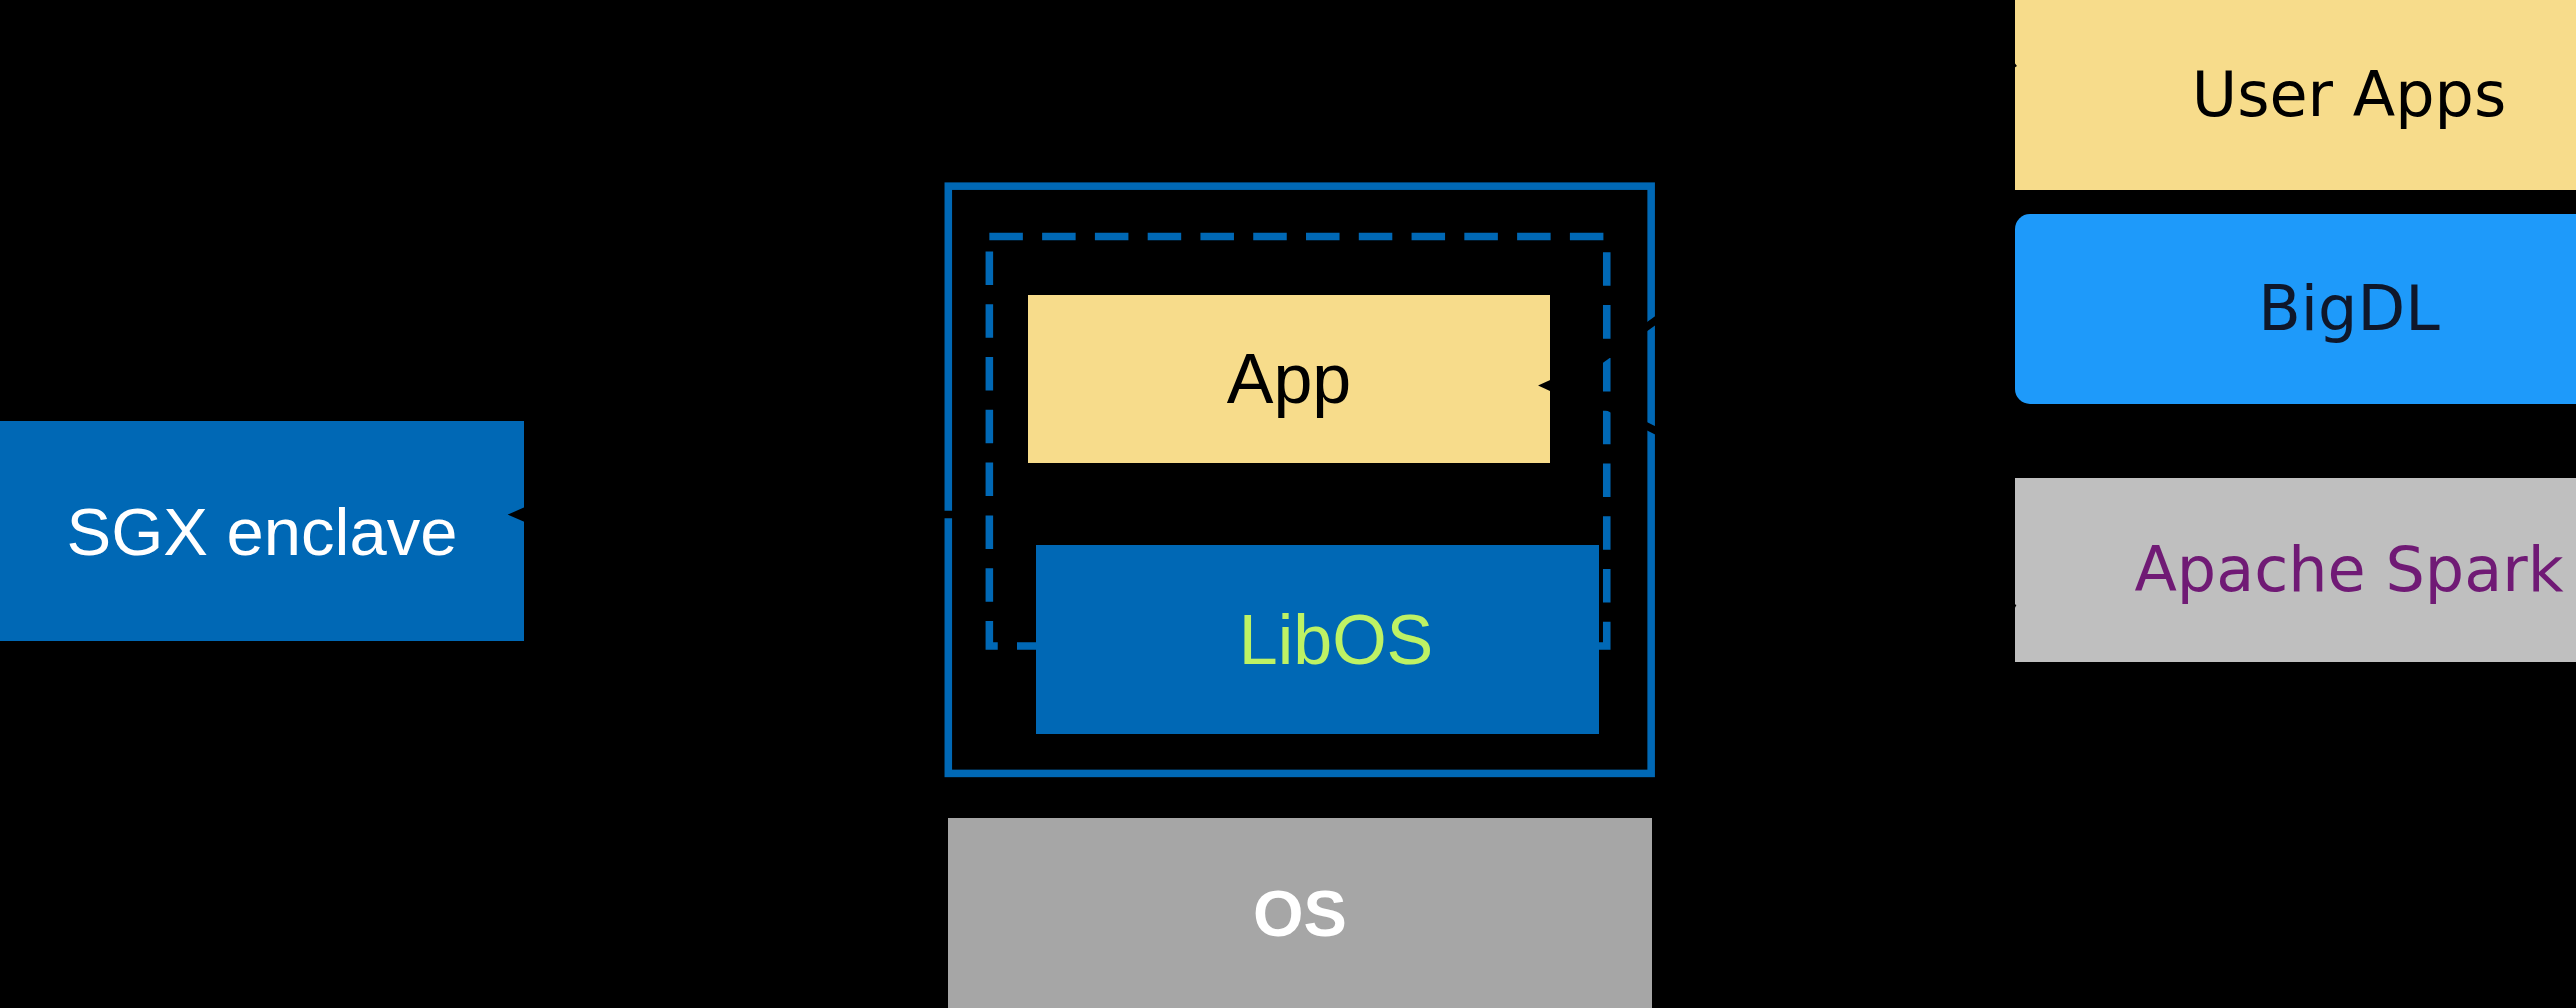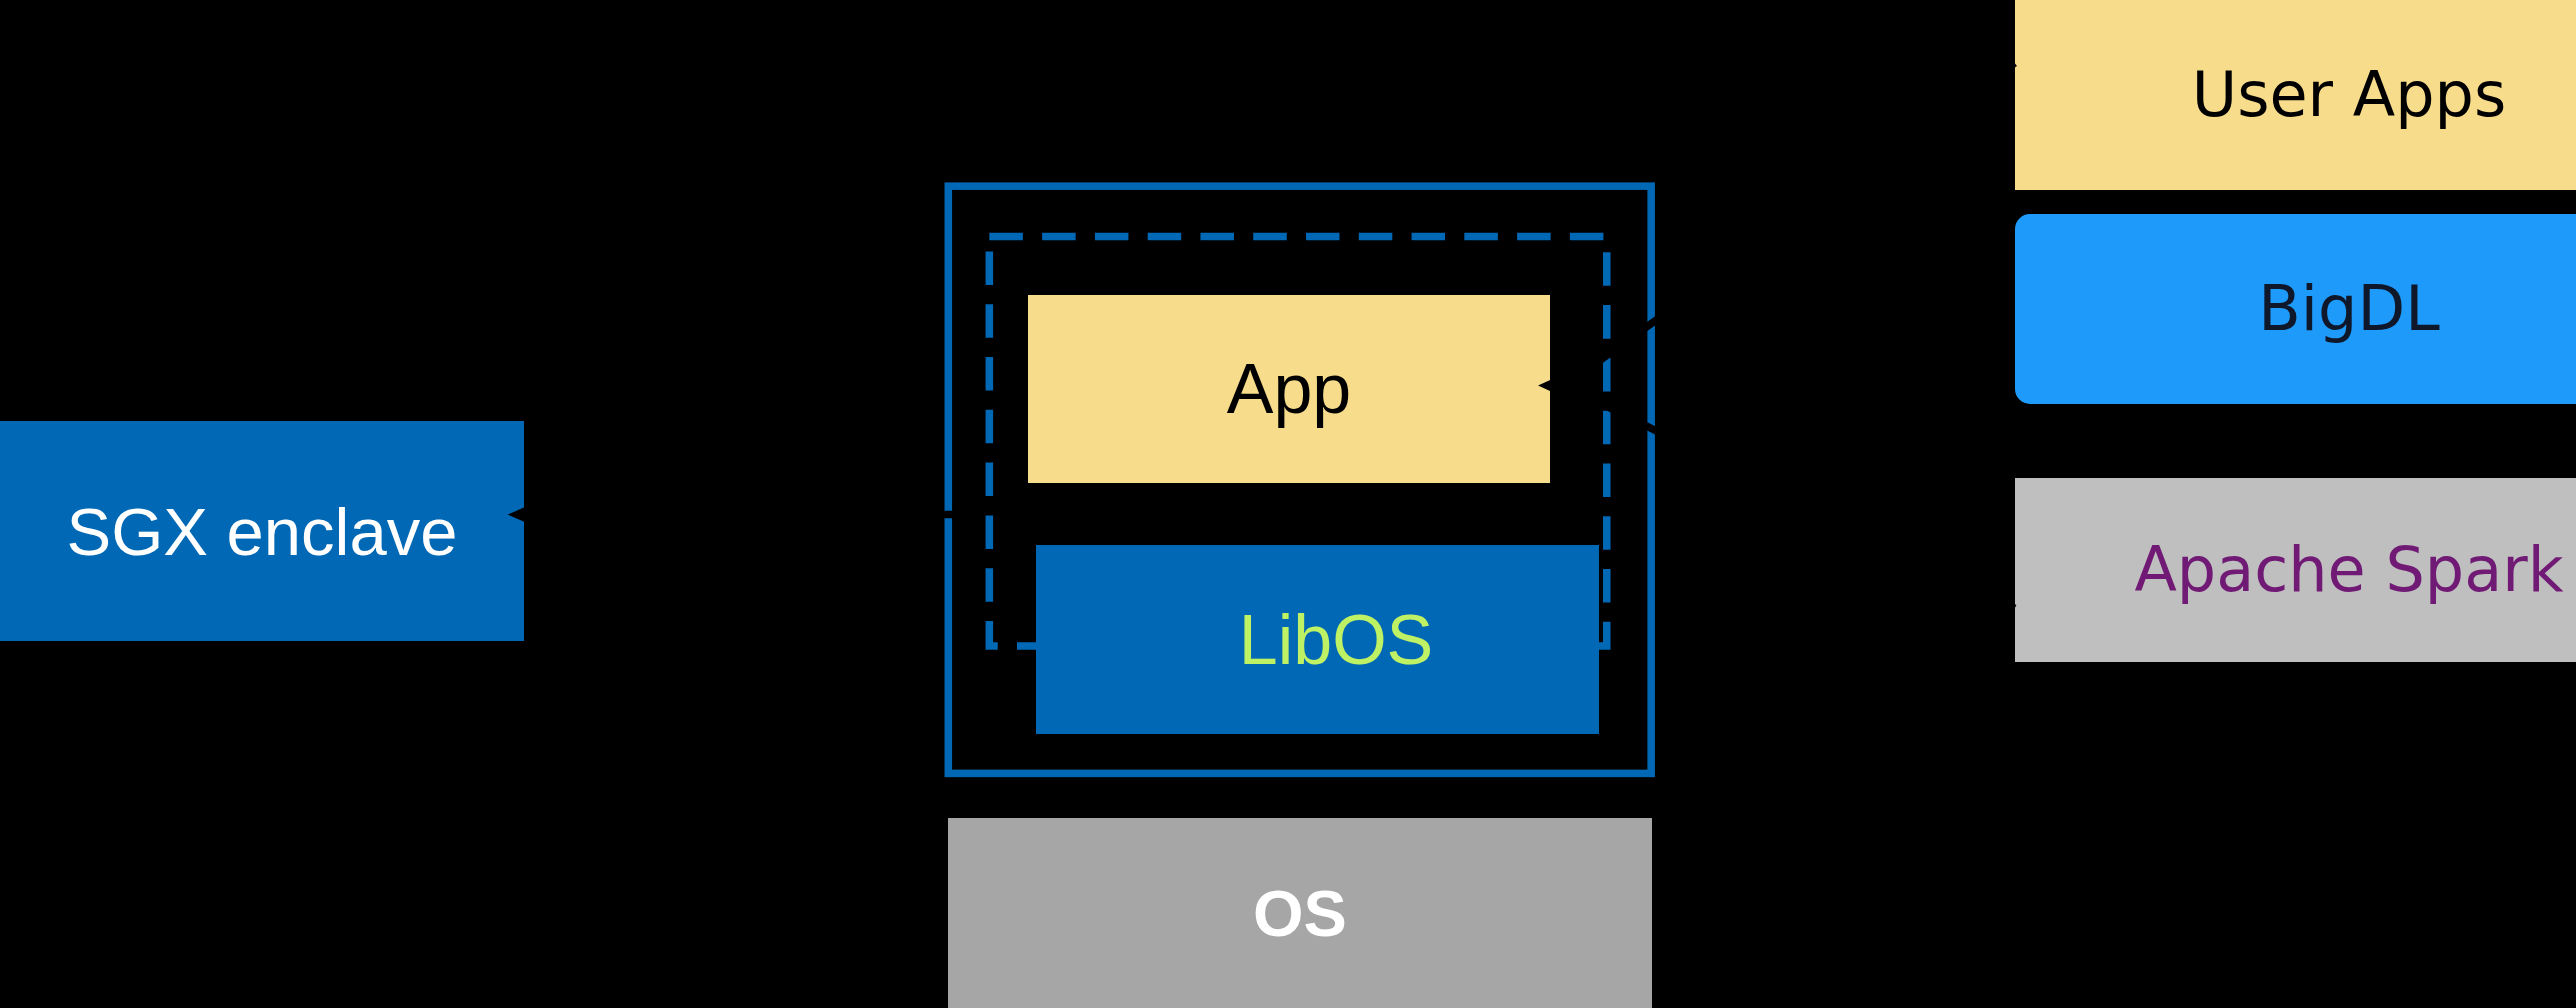--- a/index.html
+++ b/index.html
@@ -12,21 +12,21 @@
   }
   .box{
     position:absolute;
     display:flex;align-items:center;justify-content:center;
     font-size:67px;line-height:1;
     white-space:nowrap;
   }
   
   #sgx-box{left:0;top:421px;width:524px;height:220px;background:#0068b5;color:#fff;}
   
-  #app-box{left:1028px;top:295px;width:522px;height:188px;background:#f7dc8b;color:#000;font-size:70px;}
+  #app-box{left:1028px;top:295px;width:522px;height:168px;background:#f7dc8b;color:#000;font-size:70px;}
   #libos-box{left:1036px;top:545px;width:526px;height:189px;background:#0068b5;color:#bef264;font-size:70px;padding-left:37px;}
   #os-box{left:948px;top:818px;width:704px;height:191px;background:#a6a6a6;color:#fff;font-weight:bold;font-size:65px;align-items:center;}
   
   .stack-box{left:2015px;width:668px;font-family:"DejaVu Sans", sans-serif;font-size:62px;}
   #user-apps-box{top:0;height:190px;background:#f7dc8b;color:#000;}
   #bigdl-box{top:214px;height:190px;background:#1e9afa;color:#0f172a;border-radius:15px;}
   #apache-spark-box{top:478px;height:184px;background:#bfbfbf;color:#701a75;}
   svg{position:absolute;left:0;top:0;pointer-events:none;}
   #borders-svg{z-index:1;}
   .layer-box{z-index:2;}

